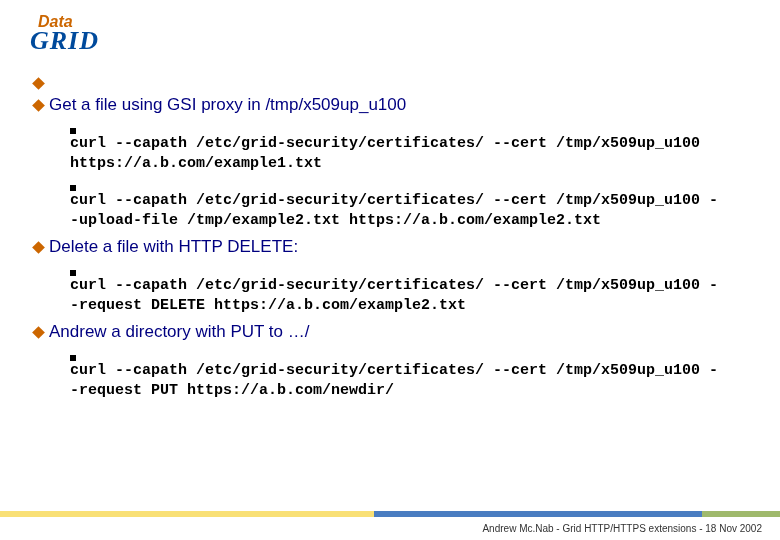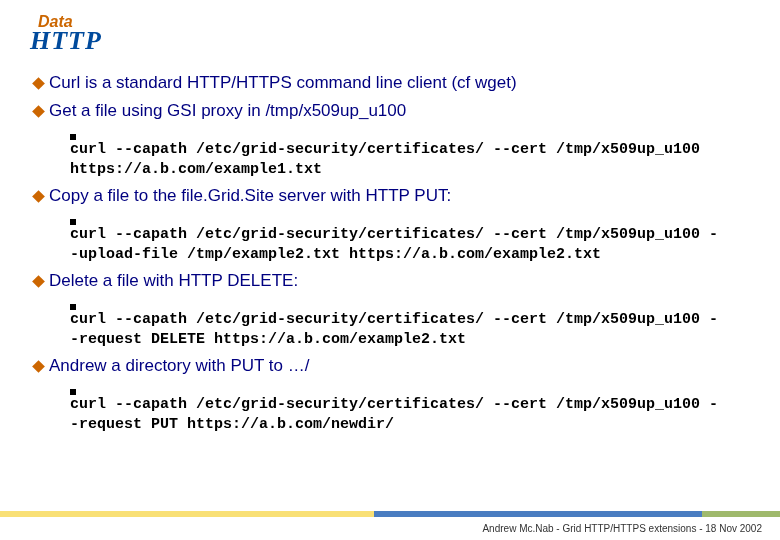--- a/index.html
+++ b/index.html
@@ -129,44 +129,39 @@
   }
 </style>
 </head>
 <body>
 
 <div class="slide">
 
   <div class="header">
     <div class="logo">
       <span class="logo-data">Data</span>
-      <span class="logo-grid">HTTP</span>
+      <span class="logo-grid">GRID</span>
     </div>
   </div>
 
   <div class="content">
 
     <div class="bullet1">
       <span class="diamond"></span>
-      <span class="bullet1-text">Curl is a standard HTTP/HTTPS command line client (cf wget)</span>
     </div>
 
     <div class="bullet1">
       <span class="diamond"></span>
       <span class="bullet1-text">Get a file using GSI proxy in /tmp/x509up_u100</span>
     </div>
     <div class="bullet2">
       <span class="square"></span>
       <span class="bullet2-text">curl --capath /etc/grid-security/certificates/ --cert /tmp/x509up_u100 https://a.b.com/example1.txt</span>
     </div>
 
-    <div class="bullet1">
-      <span class="diamond"></span>
-      <span class="bullet1-text">Copy a file to the file.Grid.Site server with HTTP PUT:</span>
-    </div>
     <div class="bullet2">
       <span class="square"></span>
       <span class="bullet2-text">curl --capath /etc/grid-security/certificates/ --cert /tmp/x509up_u100 --upload-file /tmp/example2.txt https://a.b.com/example2.txt</span>
     </div>
 
     <div class="bullet1">
       <span class="diamond"></span>
       <span class="bullet1-text">Delete a file with HTTP DELETE:</span>
     </div>
     <div class="bullet2">

